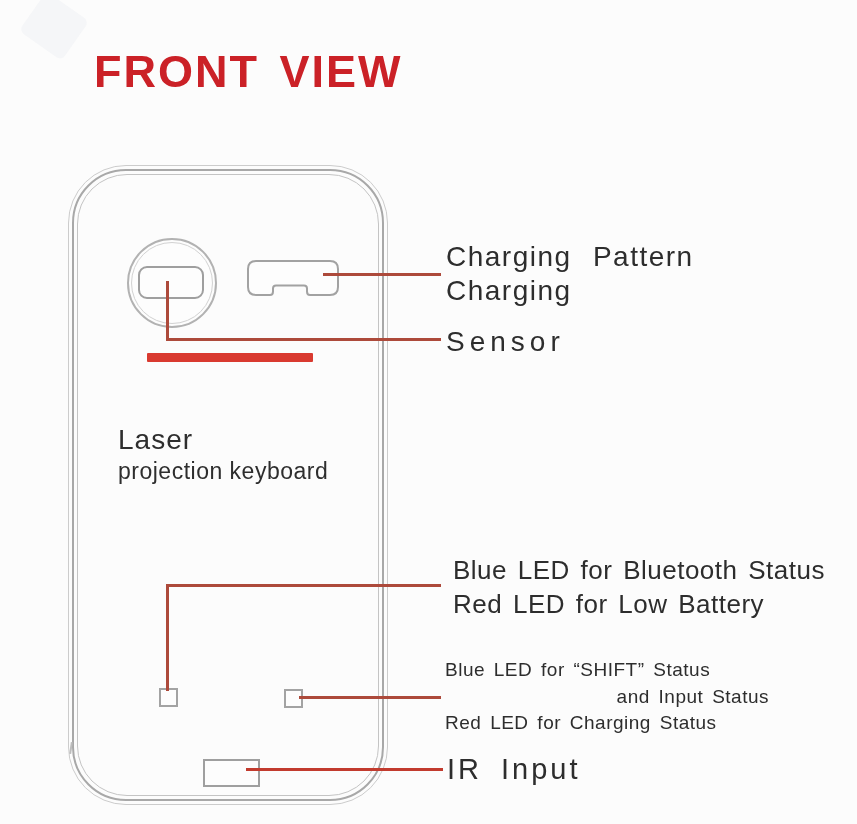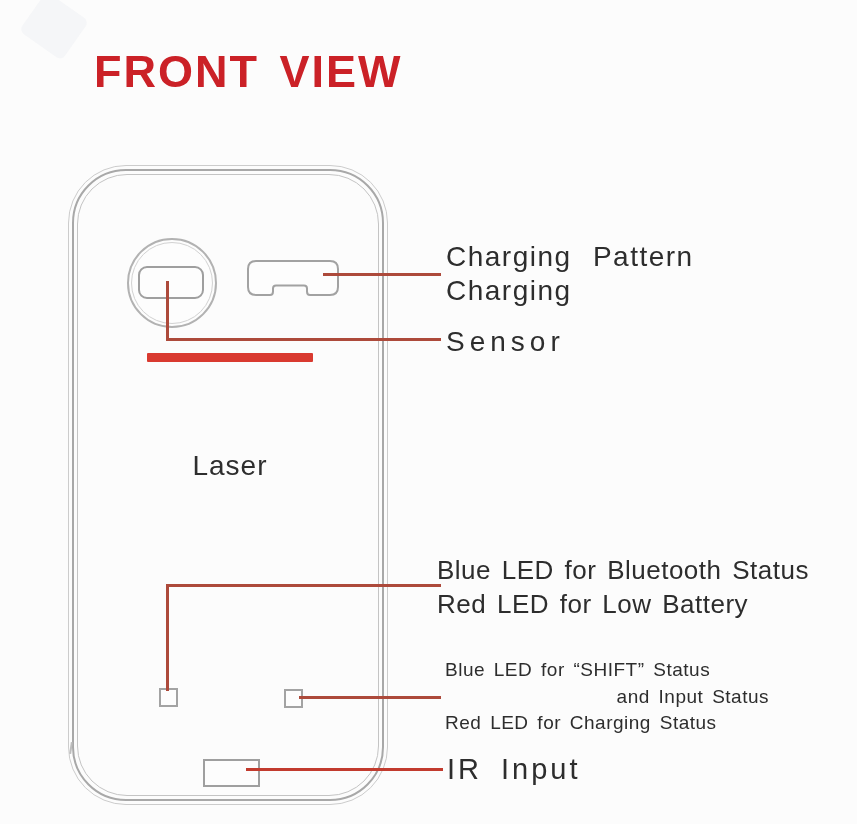--- a/index.html
+++ b/index.html
@@ -61,29 +61,29 @@
   .cline.v{width:3px;}
   .line-projector{left:323px;top:273px;width:118px;}
   .line-sensor-v{left:166px;top:281px;height:60px;}
   .line-sensor-h{left:166px;top:338px;width:275px;}
   .line-led1-v{left:166px;top:584px;height:107px;}
   .line-led1-h{left:166px;top:584px;width:275px;}
   .line-led2-h{left:299px;top:696px;width:142px;}
   .line-ir-h{left:246px;top:768px;width:197px;background:var(--ir_line_red,#c23b2e);}
 
   
-  .device-name{left:118px;top:450px;width:224px;text-align:center;color:#2e2e2e;}
+  .device-name{left:118px;top:424px;width:224px;color:#2e2e2e;}
   .device-name .big{font-size:28px;letter-spacing:1px;}
   .device-name .small{font-size:23px;margin-top:2px;letter-spacing:0.5px;}
 
   
   .lbl{color:#2d2d2d;}
   .lbl-projector{left:446px;top:240px;font-size:28px;letter-spacing:1.5px;word-spacing:12px;line-height:34px;}
   .lbl-sensor{left:446px;top:326px;font-size:28px;letter-spacing:5px;}
-  .lbl-led1{left:437px;top:553px;font-size:26px;letter-spacing:0.5px;word-spacing:3px;line-height:34px;}
+  .lbl-led1{left:453px;top:553px;font-size:26px;letter-spacing:0.5px;word-spacing:3px;line-height:34px;}
   .lbl-led2{left:445px;top:657px;width:362px;font-size:19px;letter-spacing:0.5px;word-spacing:3px;line-height:26.5px;}
   .lbl-led2 .r{text-align:right;padding-right:38px;}
   .lbl-ir{left:447px;top:753px;font-size:29px;letter-spacing:3px;word-spacing:8px;}
 </style>
 </head>
 <body>
 
 <div class="abs watermark"></div>
 
 <div class="abs page-title">FRONT VIEW</div>
@@ -111,20 +111,21 @@
 <div class="abs cline h line-projector"></div>
 <div class="abs cline v line-sensor-v"></div>
 <div class="abs cline h line-sensor-h"></div>
 <div class="abs cline v line-led1-v"></div>
 <div class="abs cline h line-led1-h"></div>
 <div class="abs cline h line-led2-h"></div>
 <div class="abs cline h line-ir-h"></div>
 
 <div class="abs device-name">
   <div class="big">Laser</div>
+  <div class="small">projection keyboard</div>
 </div>
 
 <div class="abs lbl lbl-projector">
   <div>Charging Pattern</div>
   <div>Charging</div>
 </div>
 
 <div class="abs lbl lbl-sensor">Sensor</div>
 
 <div class="abs lbl lbl-led1">

